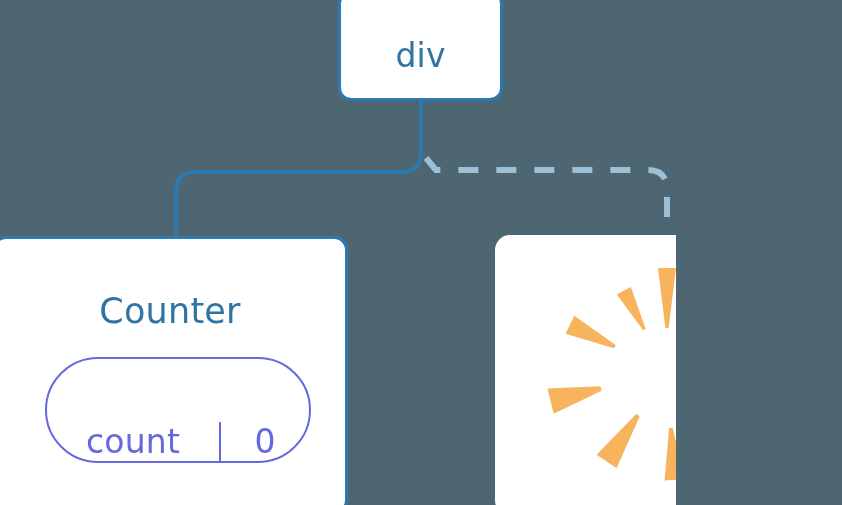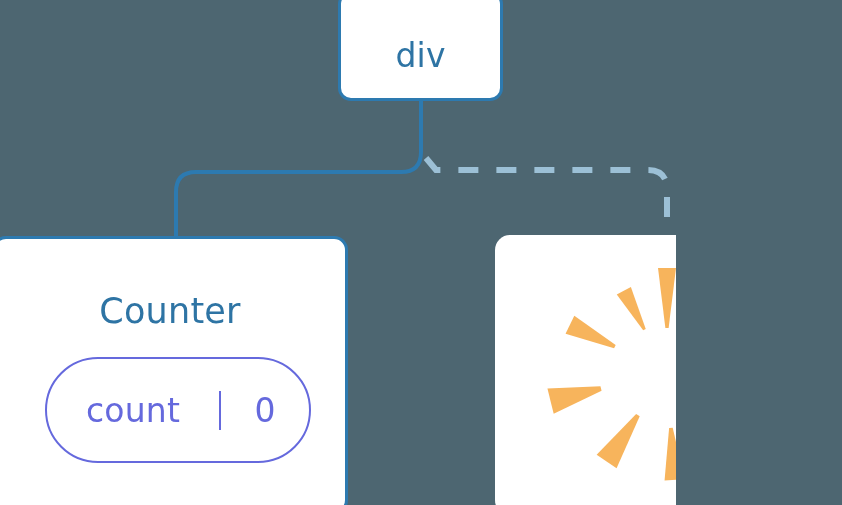--- a/index.html
+++ b/index.html
@@ -87,21 +87,21 @@
   .state-pill {
     position: absolute;
     left: 50px;
     top: 118px;
     width: 266px;
     height: 106px;
     border: 2px solid #6569dd;
     border-radius: 53px;
     box-sizing: border-box;
     display: flex;
-    align-items: center;
+    align-items: flex-end;
   }
   .state-pill .pill-key {
     flex: 0 0 172px;
     display: flex;
     align-items: center;
     justify-content: center;
     font-size: 33px;
     color: #6569dd;
     border-right: 2px solid #6569dd;
     letter-spacing: 0.2px;

